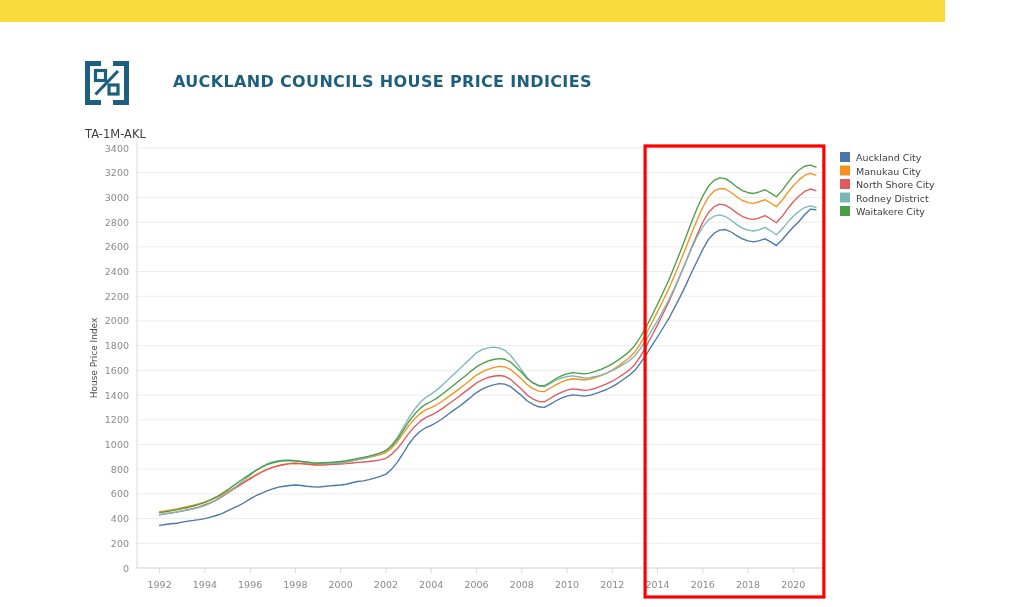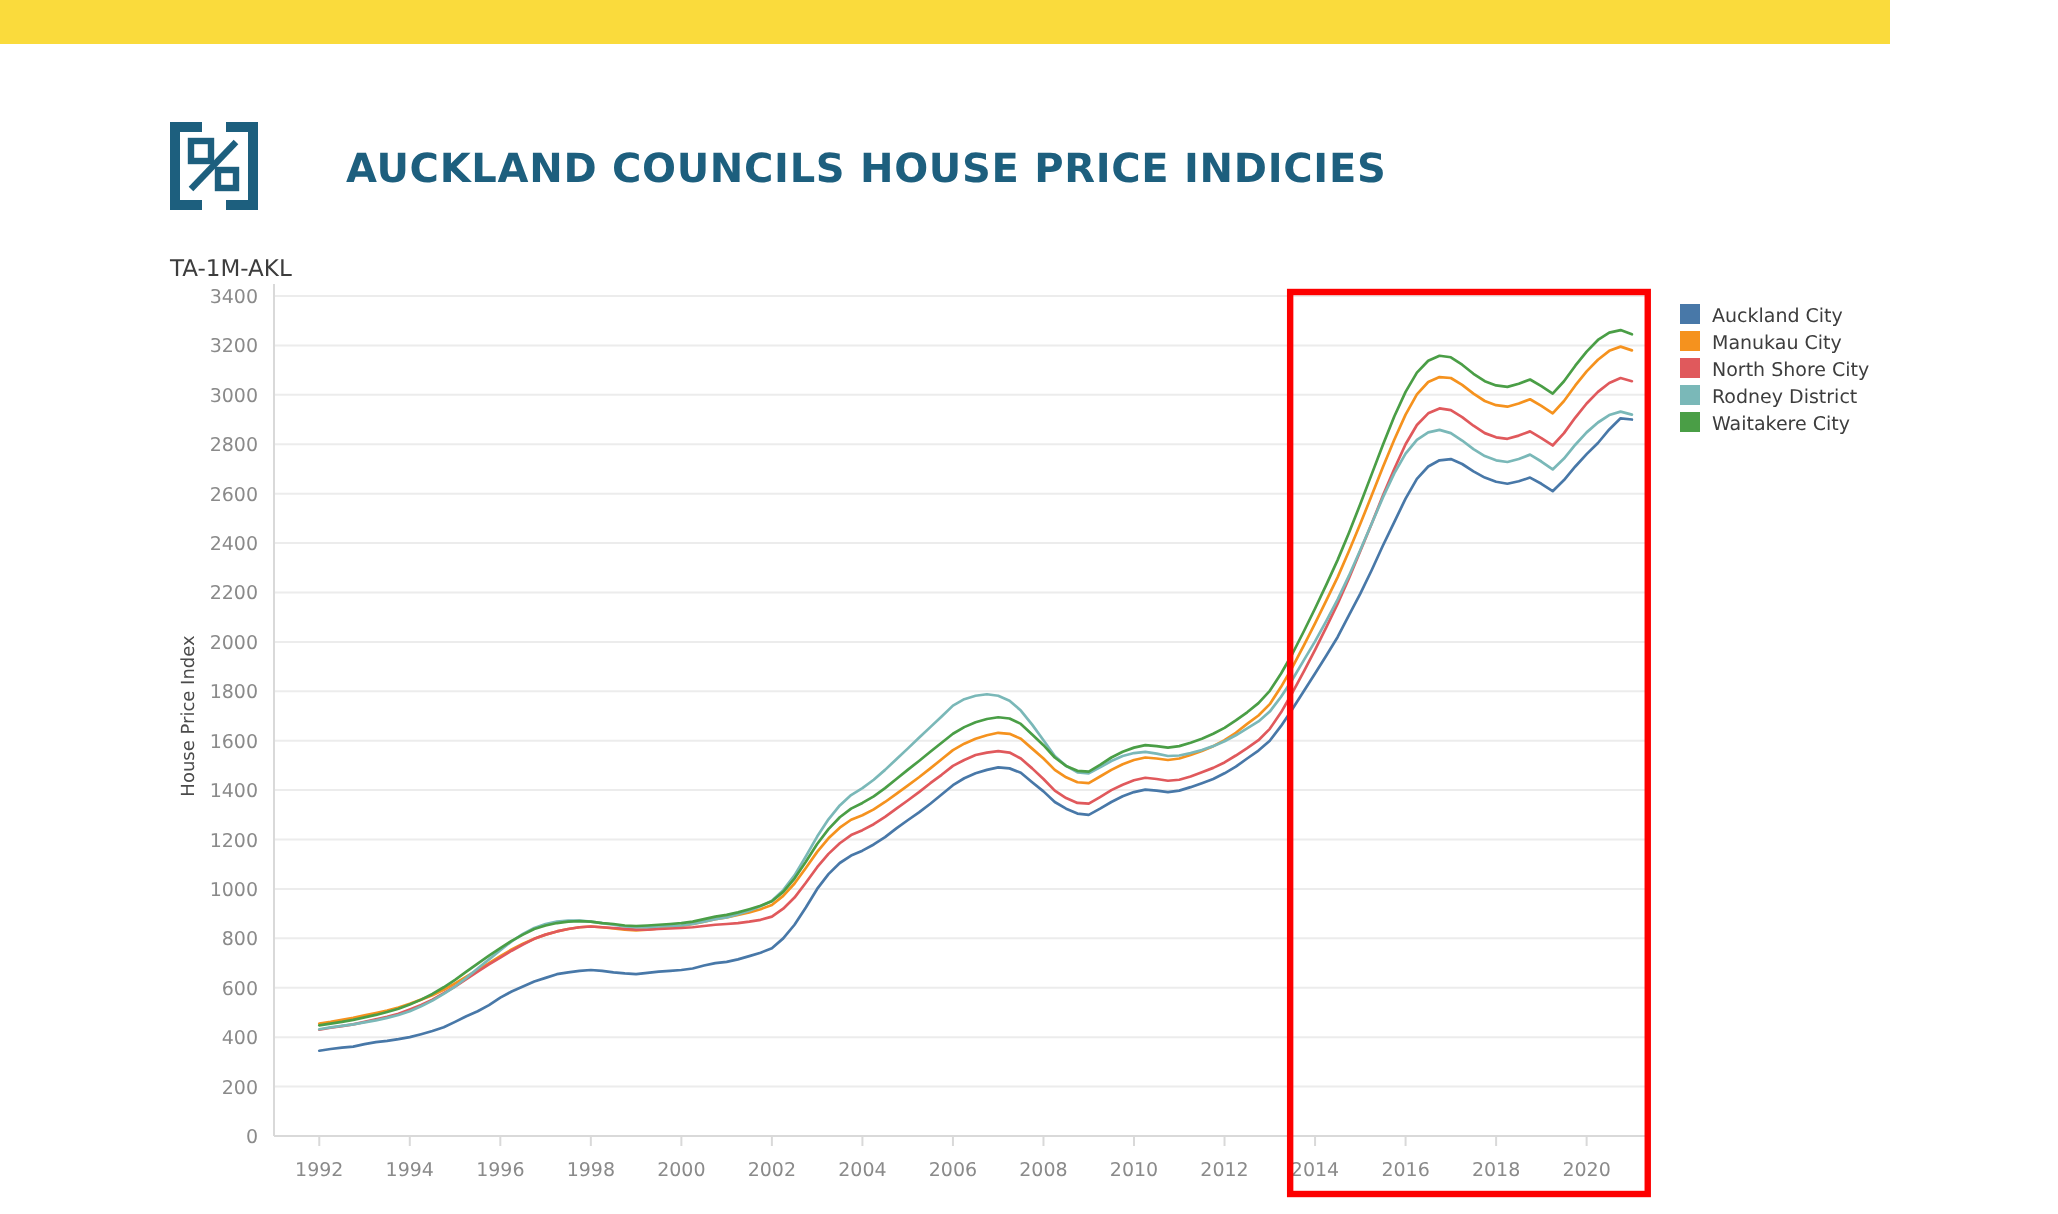--- a/index.html
+++ b/index.html
@@ -5,21 +5,21 @@
   html,body{margin:0;padding:0;}
   body{
     width:1029px;height:607px;background:#ffffff;overflow:hidden;position:relative;
     font-family:"DejaVu Sans","Liberation Sans",sans-serif;
   }
   #banner{position:absolute;left:0;top:0;width:945px;height:22px;background:#fadb3c;}
   #header{position:absolute;left:0;top:22px;width:1029px;height:78px;}
   #logo{position:absolute;left:82px;top:36px;width:50px;height:50px;}
   #page-title{
     position:absolute;left:173px;top:50px;
-    font-size:20px;font-weight:bold;letter-spacing:.35px;color:#1d5f7e;
+    font-size:16px;font-weight:bold;letter-spacing:.35px;color:#1d5f7e;
     white-space:nowrap;
   }
   #chart-wrap{position:absolute;left:0;top:100px;width:1029px;height:507px;}
   svg{display:block;}
   .tick-label{font-size:9.5px;fill:#8a8a8a;font-family:"DejaVu Sans","Liberation Sans",sans-serif;}
   .axis-title{font-size:9px;fill:#4a4a4a;font-family:"DejaVu Sans","Liberation Sans",sans-serif;}
   .chart-heading{font-size:11.5px;fill:#3d3d3d;font-family:"DejaVu Sans","Liberation Sans",sans-serif;}
   .legend-label{font-size:9.5px;fill:#3d3d3d;font-family:"DejaVu Sans","Liberation Sans",sans-serif;}
   .grid{stroke:#ececec;stroke-width:1;}
   .axisline{stroke:#d9d9d9;stroke-width:1;}

